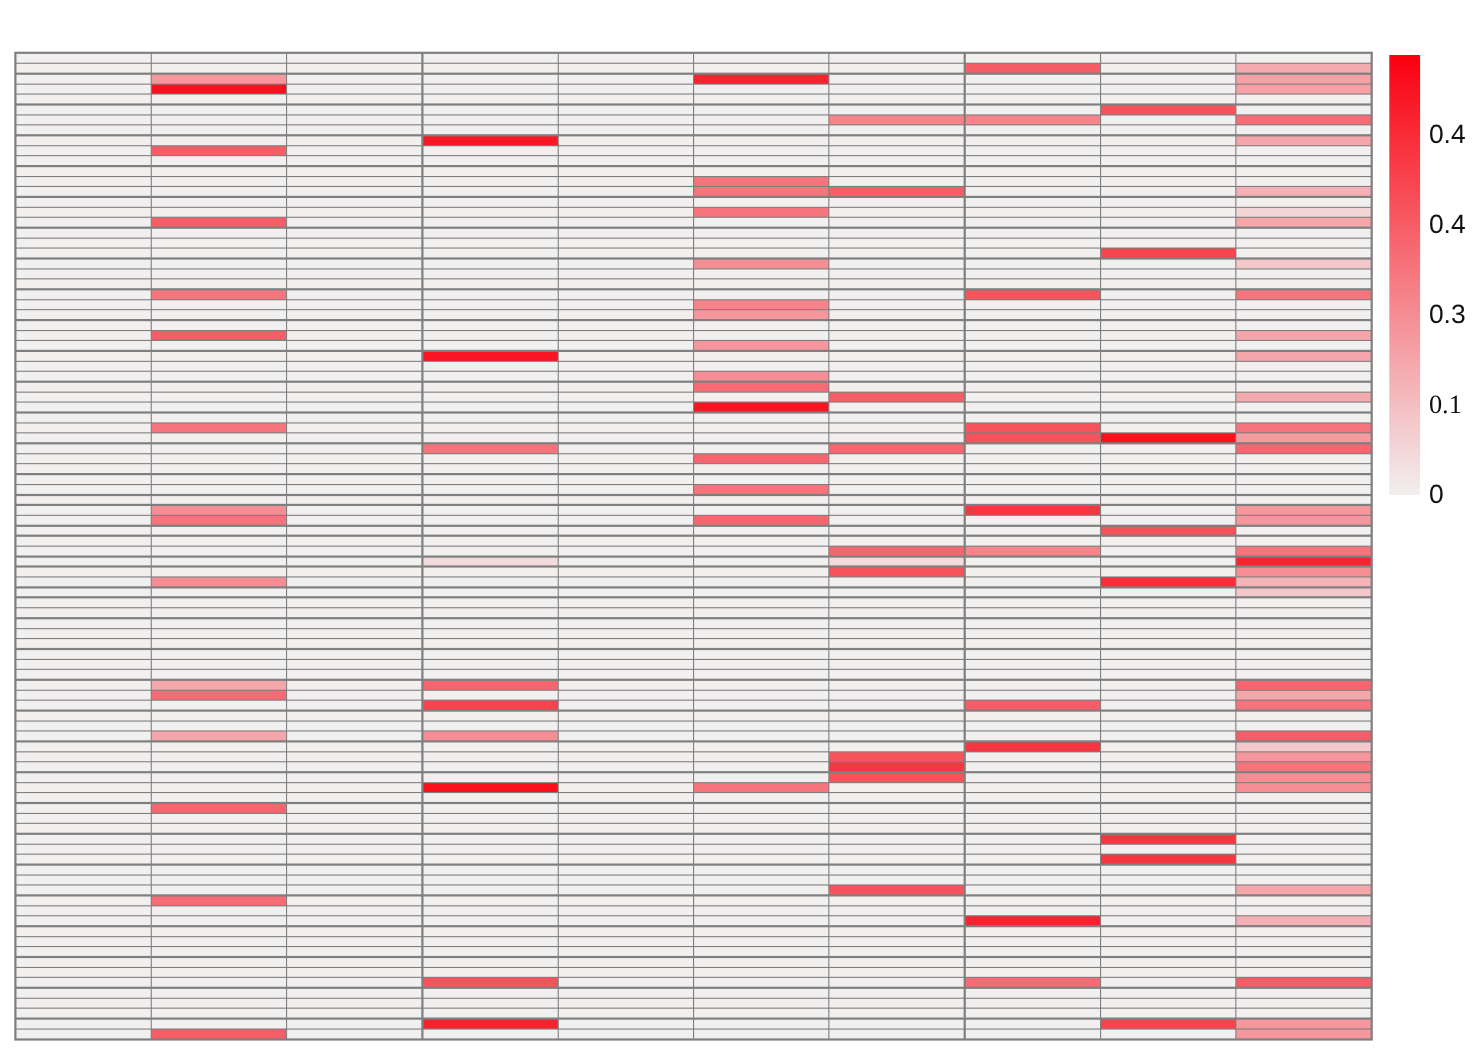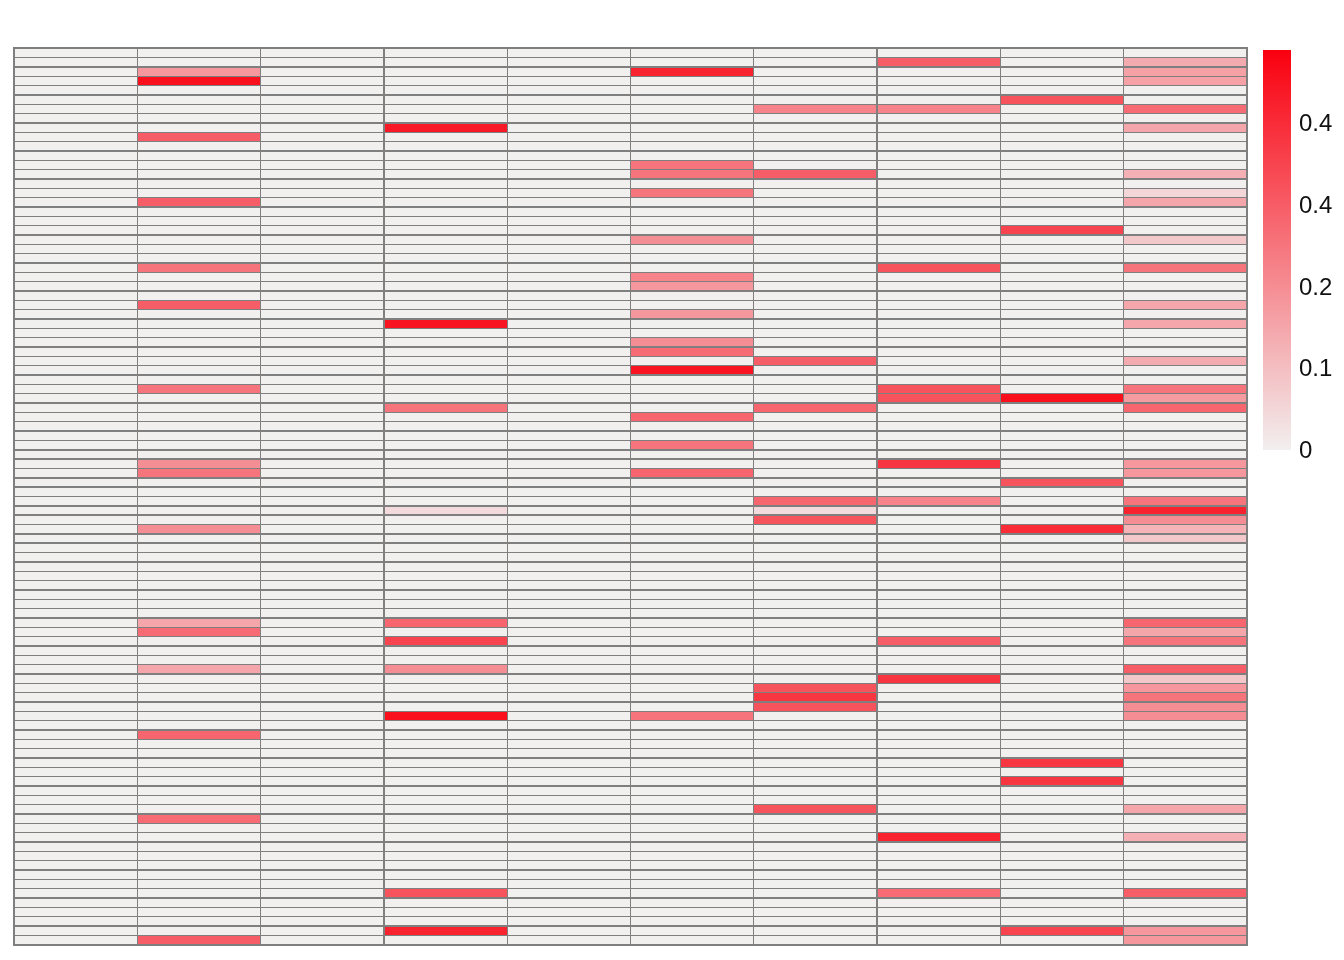--- a/index.html
+++ b/index.html
@@ -1018,17 +1018,17 @@
       <div class="heatmap-cell" style="background: rgb(242, 239, 239);"></div>
       <div class="heatmap-cell" style="background: rgb(242, 239, 239);"></div>
       <div class="heatmap-cell" style="background: rgb(245, 151, 157);"></div>
     </div>
   <div class="colorbar">
     <div class="colorbar-gradient" style="background: linear-gradient(rgb(250, 0, 15), rgb(242, 239, 239));"></div>
   </div>
   <div class="colorbar-ticks">
       <div class="colorbar-tick-label" style="top: 108.469px;">0.4</div>
       <div class="colorbar-tick-label" style="top: 190.102px;">0.4</div>
-      <div class="colorbar-tick-label" style="top: 271.735px;">0.2</div>
-      <div class="colorbar-tick-label" style="top: 353.367px;">0.1</div>
+      <div class="colorbar-tick-label" style="top: 271.735px;">0.3</div>
+      <div class="colorbar-tick-label" style="top: 353.367px; font-family: Liberation Serif, serif;">0.1</div>
       <div class="colorbar-tick-label" style="top: 435px;">0</div>
     </div>
 </div>
 
 </body></html>

